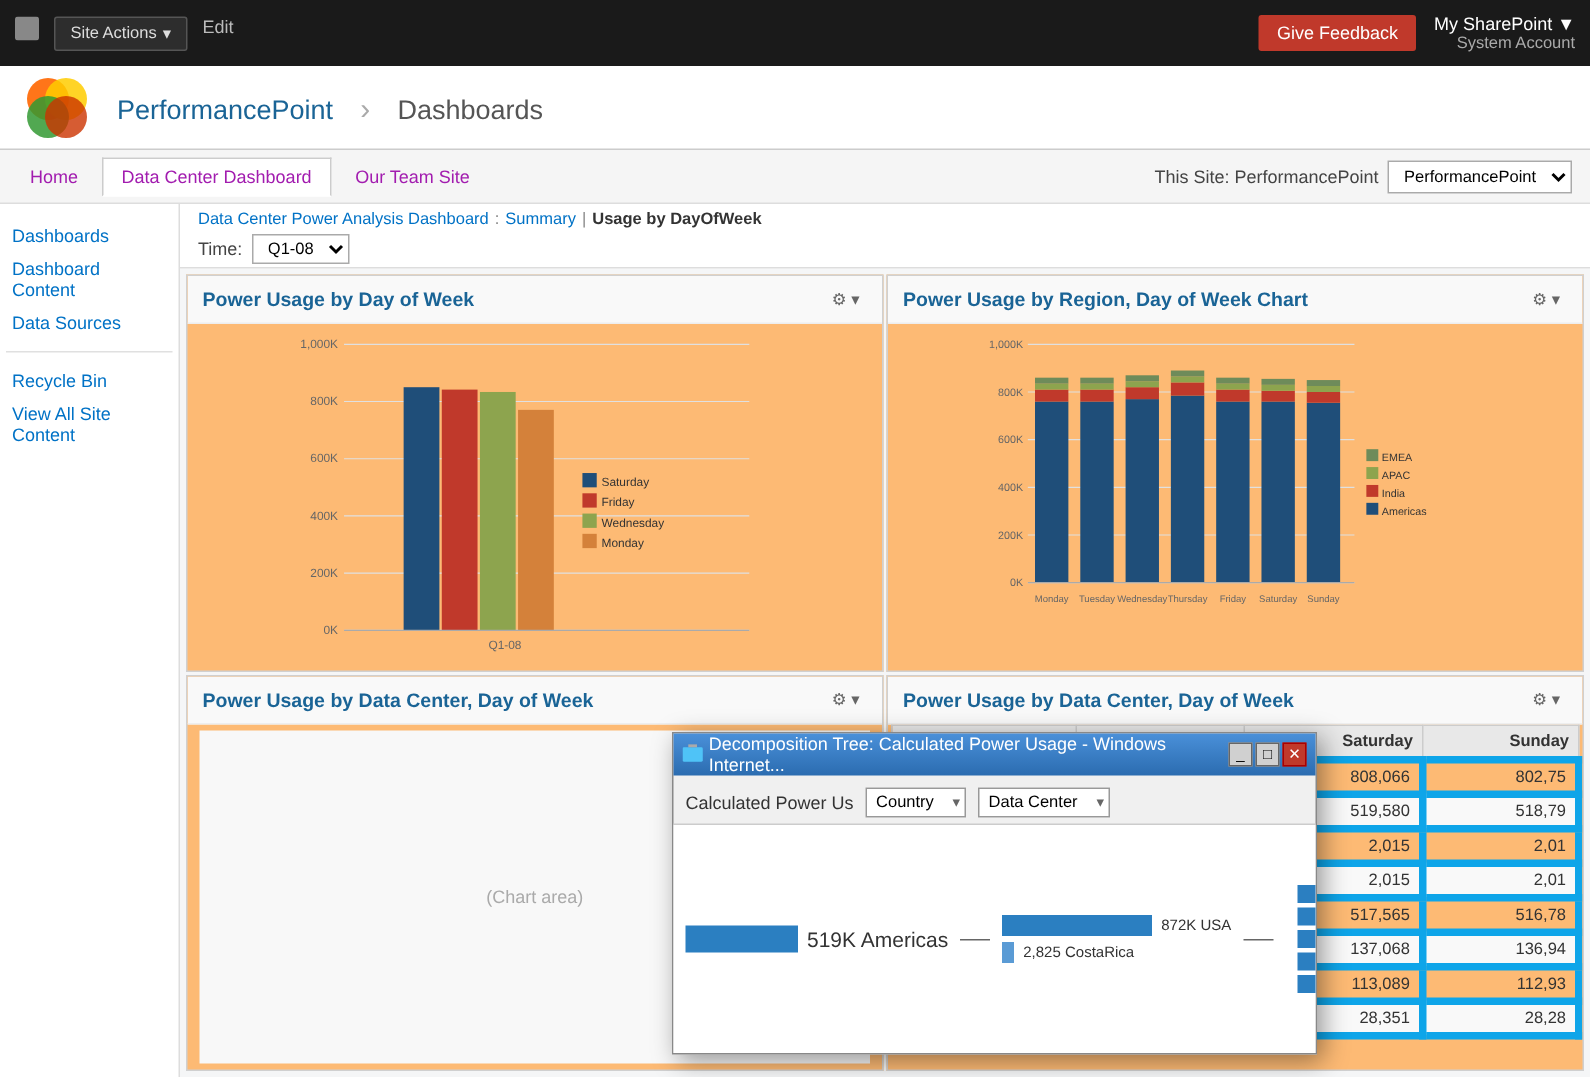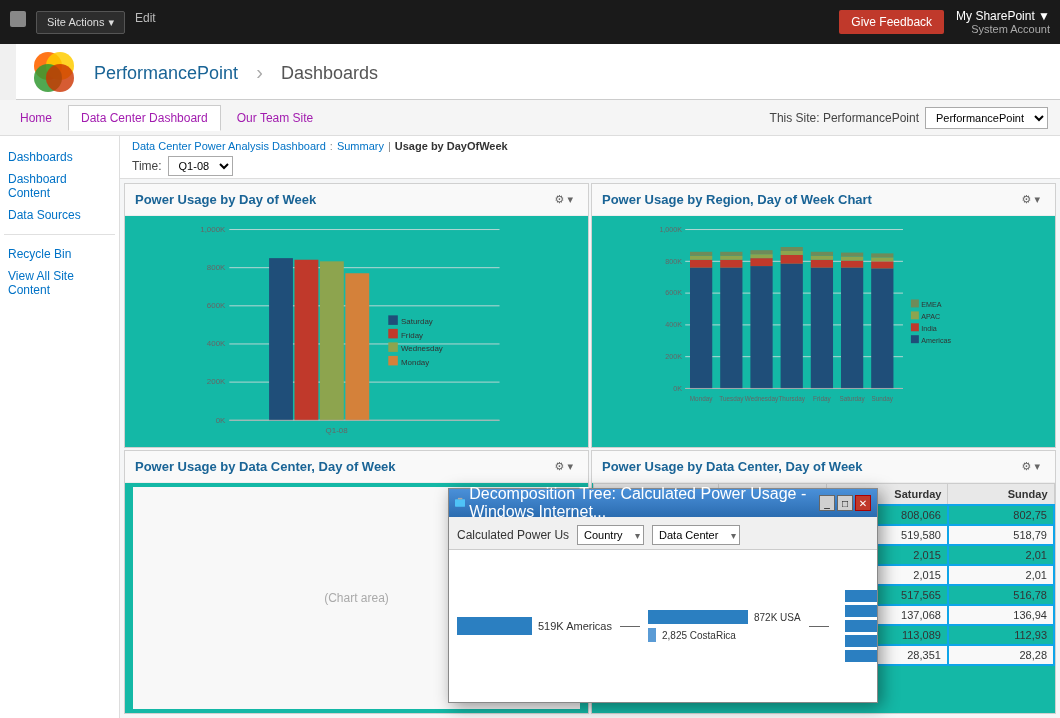--- a/index.html
+++ b/index.html
@@ -43,21 +43,20 @@
     #edit-link { color: #bbb; font-size: 12px; cursor: pointer; text-decoration: none; }
 
     
     #app-header {
       background: #fff;
       height: 56px;
       display: flex;
       align-items: center;
       padding: 0 16px;
       border-bottom: 1px solid #ccc;
-      margin-left: 16px;
     }
     #app-logo {
       width: 44px; height: 44px;
       display: flex; align-items: center; justify-content: center;
       margin-right: 12px;
     }
     #app-title { font-size: 22px; color: #333; font-weight: 300; }
     #app-title span { color: #555; font-size: 18px; margin: 0 6px; }
 
     
@@ -151,21 +150,21 @@
     #dashboard-panels {
       flex: 1;
       display: grid;
       grid-template-columns: 1fr 1fr;
       grid-template-rows: 1fr 1fr;
       gap: 2px;
       padding: 4px;
       overflow: hidden;
     }
     .panel {
-      background: #14b8a6;
+      background: #fdba74;
       border: 1px solid #d0d0d0;
       display: flex;
       flex-direction: column;
       overflow: hidden;
       position: relative;
     }
     .panel-header {
       display: flex; align-items: center; justify-content: space-between;
       padding: 6px 10px;
       border-bottom: 1px solid #eee;
@@ -185,21 +184,21 @@
     #left-chart-svg { width: 100%; height: 100%; }
 
     
     .table-panel-content { flex: 1; overflow: auto; }
     table.data-table { width: 100%; border-collapse: collapse; font-size: 11px; }
     table.data-table th {
       background: #e8e8e8; padding: 4px 6px; text-align: right;
       border: 1px solid #ccc; font-weight: 600; color: #333; white-space: nowrap;
     }
     table.data-table td {
-      padding: 3px 6px; text-align: right; border: 2px solid #0ea5e9; color: #333;
+      padding: 3px 6px; text-align: right; border: 5px solid #0ea5e9; color: #333;
     }
     table.data-table tr:nth-child(even) td { background: #f9f9f9; }
 
     
     #decomp-popup {
       position: fixed;
       top: 488px;
       left: 448px;
       width: 430px;
       height: 215px;
@@ -209,21 +208,21 @@
       box-shadow: 4px 4px 16px rgba(0,0,0,0.4);
       display: flex;
       flex-direction: column;
     }
     #popup-title-bar {
       background: linear-gradient(to bottom, #4a90d9, #2b6cb0);
       height: 28px;
       display: flex; align-items: center; justify-content: space-between;
       padding: 0 6px;
     }
-    #popup-title-bar span { color: white; font-size: 16px; display: flex; align-items: center; gap: 4px; }
+    #popup-title-bar span { color: white; font-size: 12px; display: flex; align-items: center; gap: 4px; }
     #popup-title-bar .win-btns { display: flex; gap: 2px; }
     .win-btn {
       width: 16px; height: 16px; border: 1px solid #666;
       background: #d0d0d0; font-size: 10px; cursor: pointer;
       display: flex; align-items: center; justify-content: center;
     }
     .win-btn.close { background: #c0392b; color: white; border-color: #a00; }
 
     #popup-controls {
       padding: 8px 8px 4px 8px;
@@ -256,21 +255,21 @@
     }
     .tree-node {
       display: flex; align-items: center; gap: 8px;
     }
     .tree-bar-group { display: flex; flex-direction: column; gap: 4px; align-items: flex-start; }
     .tree-bar-row { display: flex; align-items: center; gap: 6px; font-size: 11px; }
     .tree-bar {
       height: 18px; background: #2b7fc1; display: flex; align-items: center;
       padding: 0 4px; color: white; font-size: 10px; font-weight: bold;
     }
-    .tree-bar-label { font-size: 11px; color: #333; white-space: nowrap; }
+    .tree-bar-label { font-size: 14px; color: #333; white-space: nowrap; }
     .tree-branches { display: flex; flex-direction: column; gap: 4px; }
     .tree-branch { display: flex; align-items: center; gap: 6px; }
     .tree-bar-right {
       height: 14px; background: #2b7fc1; display: flex; align-items: center;
       padding: 0 3px; color: white; font-size: 10px;
     }
     .tree-bar-right-label { font-size: 10px; color: #333; white-space: nowrap; }
 
     .tree-sub-bars { display: flex; flex-direction: column; gap: 3px; margin-left: 8px; }
     .sub-bar-row { display: flex; align-items: center; gap: 4px; }

